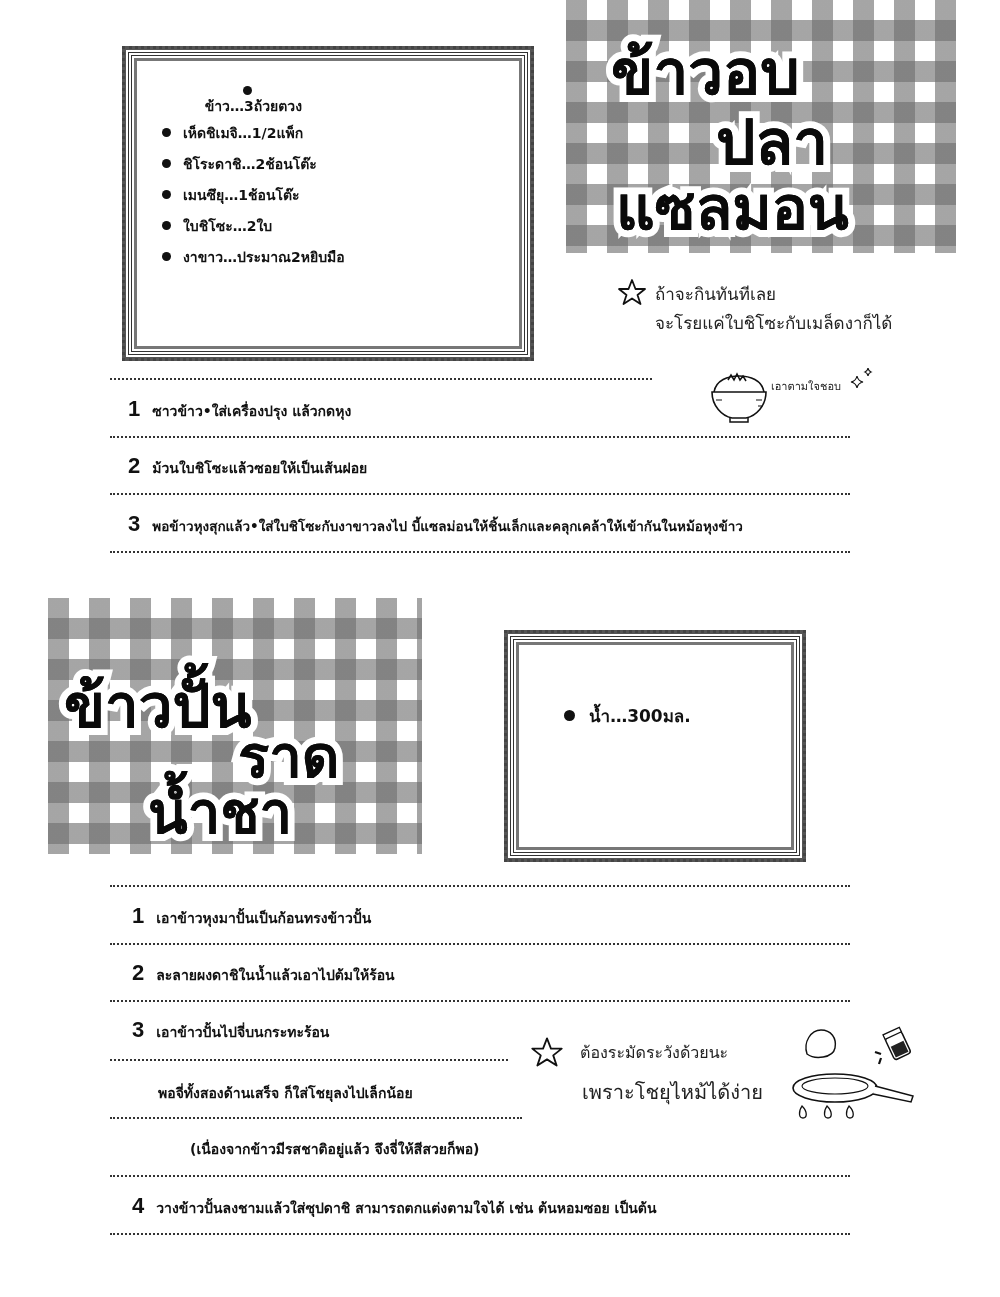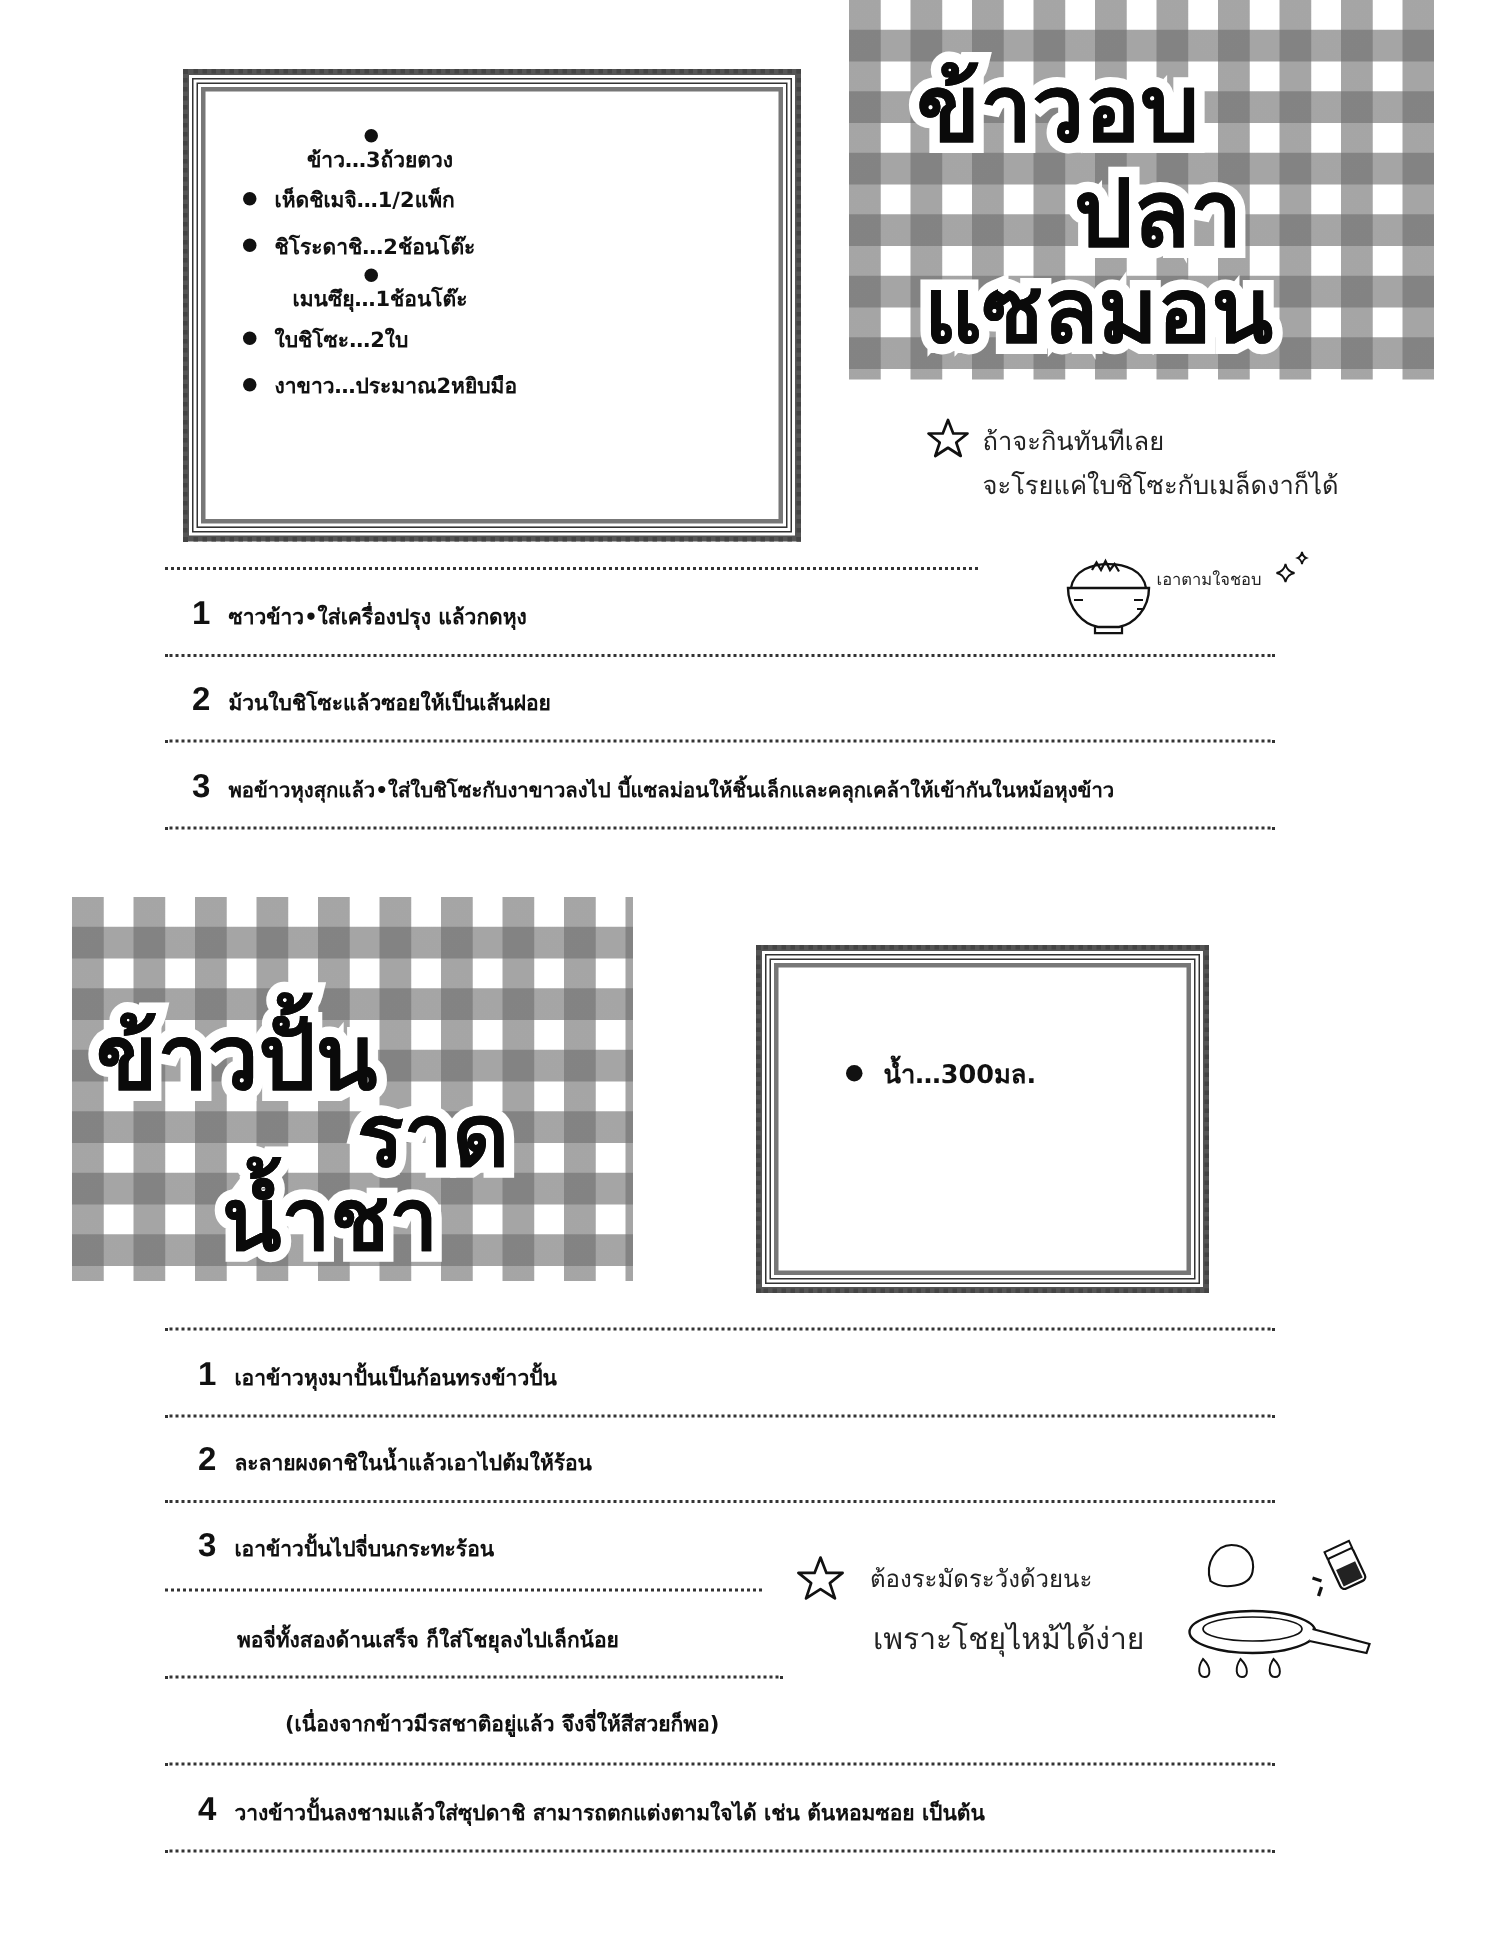--- a/index.html
+++ b/index.html
@@ -83,21 +83,21 @@
         <span>ข้าว…3ถ้วยตวง</span>
       </li>
     <li style="height:31px;">
         <span class="dot"></span>
         <span>เห็ดชิเมจิ…1/2แพ็ก</span>
       </li>
     <li style="height:31px;">
         <span class="dot"></span>
         <span>ชิโระดาชิ…2ช้อนโต๊ะ</span>
       </li>
-    <li style="height:31px;flex-direction:column;">
+    <li style="height:31px;">
         <span class="dot"></span>
         <span>เมนซึยุ…1ช้อนโต๊ะ</span>
       </li>
     <li style="height:31px;">
         <span class="dot"></span>
         <span>ใบชิโซะ…2ใบ</span>
       </li>
     <li style="height:31px;">
         <span class="dot"></span>
         <span>งาขาว…ประมาณ2หยิบมือ</span>

